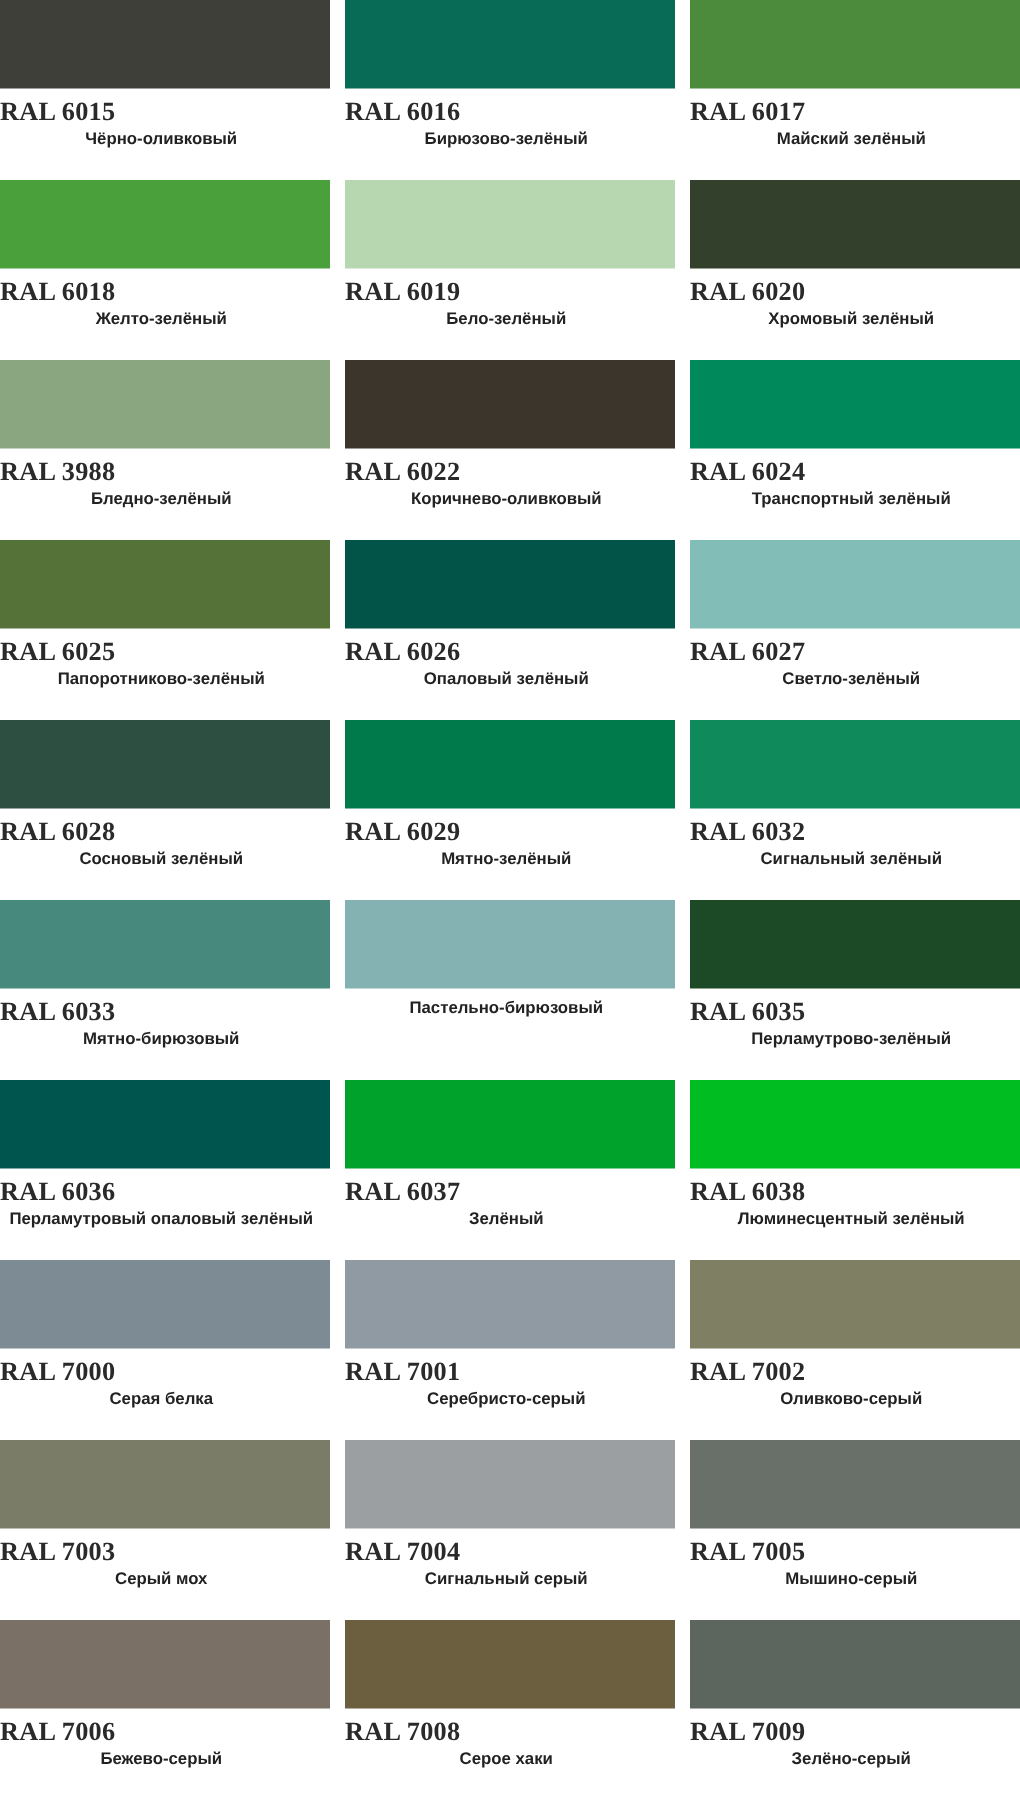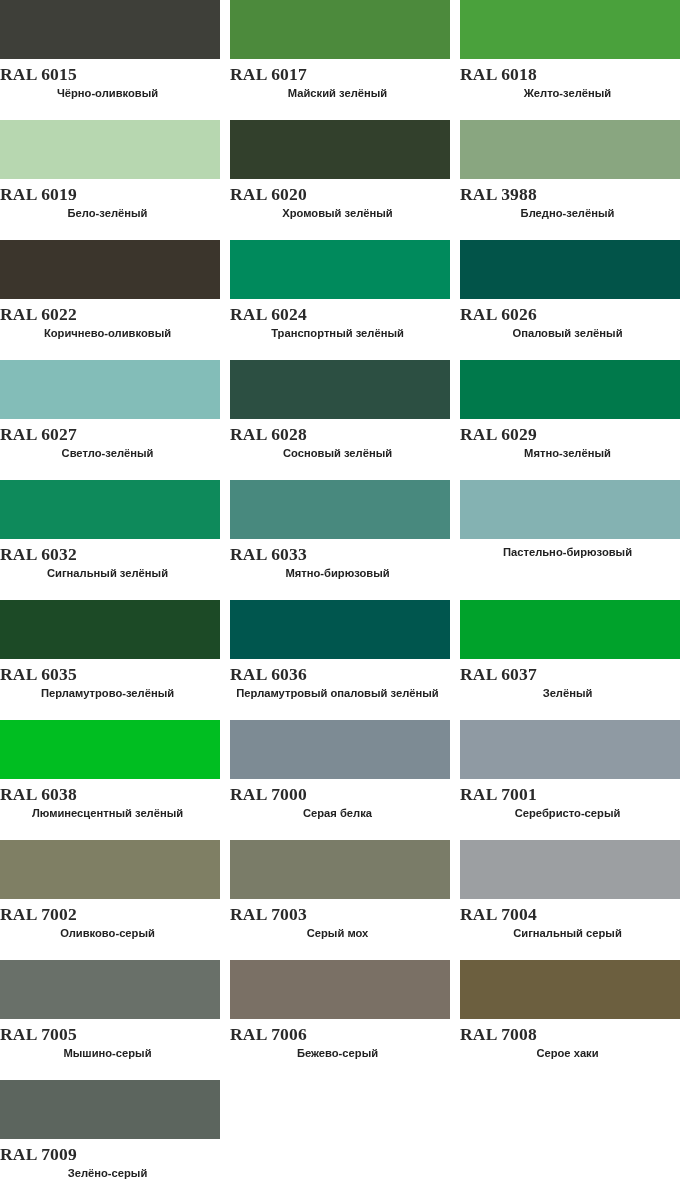--- a/index.html
+++ b/index.html
@@ -62,20 +62,27 @@
 
 <div id="grid">
     <div class="cell">
       <div class="swatch" style="background: rgb(62, 63, 57);"></div>
       <div class="info">
         <div class="code">RAL 6015</div>
         <div class="name">Чёрно-оливковый</div>
       </div>
     </div>
     <div class="cell">
+      <div class="swatch" style="background: rgb(7, 107, 85);"></div>
+      <div class="info">
+        <div class="code">RAL 6016</div>
+        <div class="name">Бирюзово-зелёный</div>
+      </div>
+    </div>
+    <div class="cell">
       <div class="swatch" style="background: rgb(76, 138, 60);"></div>
       <div class="info">
         <div class="code">RAL 6017</div>
         <div class="name">Майский зелёный</div>
       </div>
     </div>
     <div class="cell">
       <div class="swatch" style="background: rgb(74, 161, 60);"></div>
       <div class="info">
         <div class="code">RAL 6018</div>
@@ -111,20 +118,27 @@
       </div>
     </div>
     <div class="cell">
       <div class="swatch" style="background: rgb(0, 138, 92);"></div>
       <div class="info">
         <div class="code">RAL 6024</div>
         <div class="name">Транспортный зелёный</div>
       </div>
     </div>
     <div class="cell">
+      <div class="swatch" style="background: rgb(85, 114, 57);"></div>
+      <div class="info">
+        <div class="code">RAL 6025</div>
+        <div class="name">Папоротниково-зелёный</div>
+      </div>
+    </div>
+    <div class="cell">
       <div class="swatch" style="background: rgb(2, 84, 73);"></div>
       <div class="info">
         <div class="code">RAL 6026</div>
         <div class="name">Опаловый зелёный</div>
       </div>
     </div>
     <div class="cell">
       <div class="swatch" style="background: rgb(131, 189, 184);"></div>
       <div class="info">
         <div class="code">RAL 6027</div>

